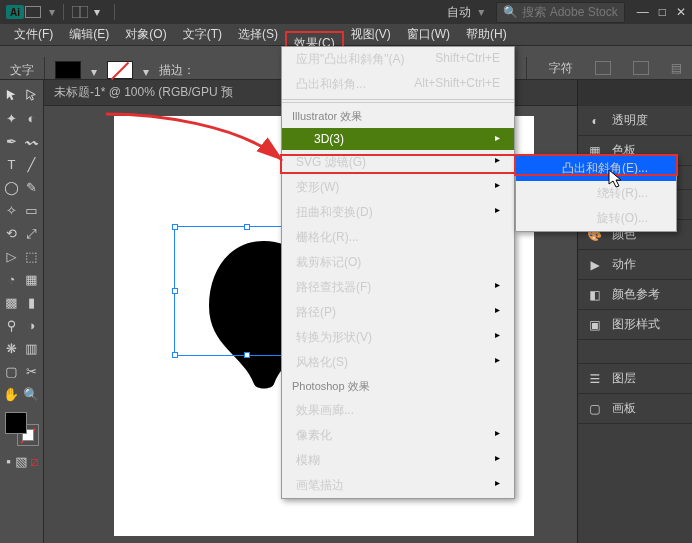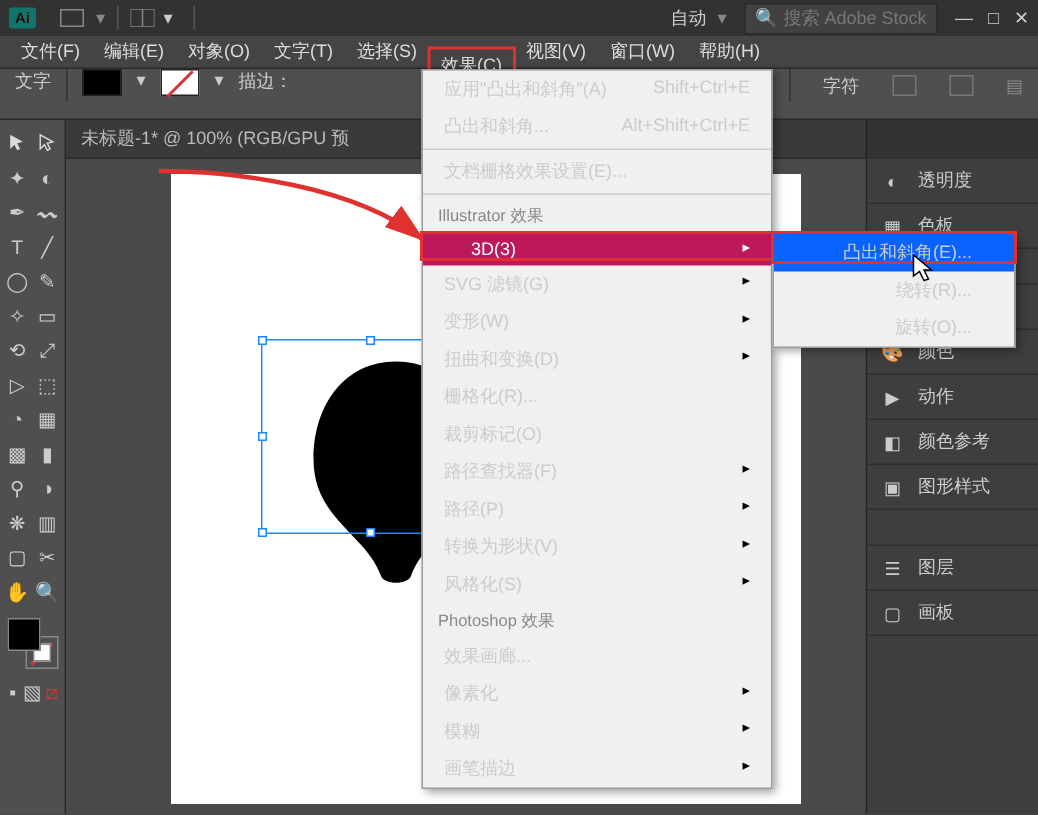--- a/index.html
+++ b/index.html
@@ -1,29 +1,29 @@
 <!DOCTYPE html>
 <html><head>
 <meta charset="utf-8">
 <style>
 * { margin:0; padding:0; box-sizing:border-box; font-family:"Microsoft YaHei",sans-serif; font-size:12px; color:#ccc; user-select:none; }
 body { width:692px; height:543px; background:#4a4a4a; overflow:hidden; position:relative; }
 .topbar { height:24px; background:#323232; display:flex; align-items:center; padding:0 6px; }
-.ai-logo { width:18px; height:14px; background:#0f766e; color:#2a0a00; font-weight:bold; font-size:10px; display:flex; align-items:center; justify-content:center; border-radius:2px; margin-right:16px; }
+.ai-logo { width:18px; height:14px; background:#0f766e; color:#2a0a00; font-weight:bold; font-size:10px; display:flex; align-items:center; justify-content:center; border-radius:2px; margin-right:1px; }
 .topbar .fileicon { width:16px; height:12px; border:1px solid #888; margin-right:4px; }
 .topbar .sep { width:1px; height:16px; background:#555; margin:0 8px; }
 .topbar .arrsel { display:flex; align-items:center; gap:6px; color:#aaa; margin-right:6px; }
 .topbar .quicklabel { margin-left:auto; color:#aaa; }
 .topbar .dd { margin-left:4px; color:#888; }
 .topbar .search { margin-left:12px; display:flex; align-items:center; gap:4px; color:#666; background:#414141; border:1px solid #2a2a2a; padding:1px 6px; border-radius:2px; }
 .winbtns { margin-left:12px; display:flex; gap:10px; color:#888; }
 .menubar { height:22px; background:#444; display:flex; align-items:center; padding:0 6px; gap:0; border-bottom:1px solid #2a2a2a; }
 .menubar .mi { padding:3px 8px; color:#ddd; }
 .menubar .mi.hl { outline:2px solid #e03030; outline-offset:-1px;margin-top:17px; }
-.ctrlbar { height:34px; background:#4f4f4f; display:flex; align-items:flex-start; padding:0 10px; gap:10px; border-bottom:1px solid #2a2a2a; }
+.ctrlbar { height:34px; background:#4f4f4f; display:flex; align-items:flex-end; padding:0 10px; gap:10px; border-bottom:1px solid #2a2a2a; }
 .ctrlbar .label { color:#ccc; }
 .swatch { width:26px; height:18px; border:1px solid #222; }
 .swatch.black { background:#000; }
 .swatch.none { background:#fff; position:relative; }
 .swatch.none::after { content:""; position:absolute; left:0; right:0; top:50%; border-top:2px solid #e03030; transform:rotate(-45deg); }
 .sepv { width:1px; height:22px; background:#333; }
 .ctrlbar .right { margin-left:auto; display:flex; align-items:center; gap:22px; color:#aaa; }
 .iconbtn { width:16px; height:14px; border:1px solid #777; }
 .main { display:flex; height:calc(543px - 24px - 22px - 34px); }
 .toolcol { width:44px; background:#4f4f4f; border-right:1px solid #2a2a2a; display:flex; flex-direction:column; align-items:center; padding-top:4px; gap:0; }
@@ -47,21 +47,21 @@
 .selbox .h.sw{left:-3px;bottom:-3px}.selbox .h.s{left:50%;bottom:-3px;margin-left:-3px}.selbox .h.se{right:-3px;bottom:-3px}
 .blob { position:absolute; left:160px; top:130px; width:120px; height:160px; }
 .rpanel { width:115px; background:#3e3e3e; border-left:1px solid #222; display:flex; flex-direction:column; }
 .rpanel .tabs { height:26px; background:#323232; }
 .rpanel .sect { padding:6px 8px; display:flex; align-items:center; gap:8px; color:#ccc; border-bottom:1px solid #2e2e2e; }
 .rpanel .icon { width:18px; height:14px; display:flex; align-items:center; justify-content:center; }
 .rpanel .gap { height:24px; border-bottom:1px solid #2e2e2e; }
 
 .menu1 { position:absolute; left:281px; top:46px; width:234px; background:#f0f0f0; border:1px solid #9a9a9a; box-shadow:2px 2px 6px rgba(0,0,0,.4); z-index:30; }
 .menu1 .row { padding:4px 14px; display:flex; justify-content:space-between; color:#000; }
-.menu1 .row.hl { background:#be185d; color:#fff;padding-left:32px; }
+.menu1 .row.hl { background:#4d7c0f; color:#fff;padding-left:32px; }
 .menu1 .row.hl span { color:#fff; }
 .menu1 .hdr { padding:4px 10px; color:#888; font-size:11px; }
 .menu1 hr { border:none; border-top:1px solid #ccc; margin:2px 0; }
 .menu1 .arrow::after { content:"▸"; color:#000; font-size:10px; }
 .menu1 .row.hl.arrow::after { color:#fff; }
 .menu1-outline { position:absolute; left:280px; top:154px; width:236px; height:20px; border:2px solid #e03030; z-index:35; pointer-events:none; }
 .menu2 { position:absolute; left:515px; top:155px; width:162px; background:#f0f0f0; border:1px solid #9a9a9a; box-shadow:2px 2px 6px rgba(0,0,0,.4); z-index:40; }
 .menu2 .row { padding:4px 28px; color:#000; display:flex; justify-content:flex-end; }
 .menu2 .row.hl { background:#0a63ff; color:#fff; }
 .menu2-outline { position:absolute; left:514px; top:154px; width:164px; height:22px; border:2px solid #e03030; z-index:45; pointer-events:none; }
@@ -271,23 +271,20 @@
 <div class="menu1">
   <div class="row">
       <span>应用"凸出和斜角"(A)</span>
       <span>Shift+Ctrl+E</span>
     </div>
   <div class="row">
       <span>凸出和斜角...</span>
       <span>Alt+Shift+Ctrl+E</span>
     </div>
   <hr>
-  <div class="row">
-      <span>文档栅格效果设置(E)...</span>
-    </div>
   <hr>
   <div class="hdr">Illustrator 效果</div>
   <div class="row hl arrow">
       <span>3D(3)</span>
     </div>
   <div class="row arrow">
       <span>SVG 滤镜(G)</span>
     </div>
   <div class="row arrow">
       <span>变形(W)</span>

